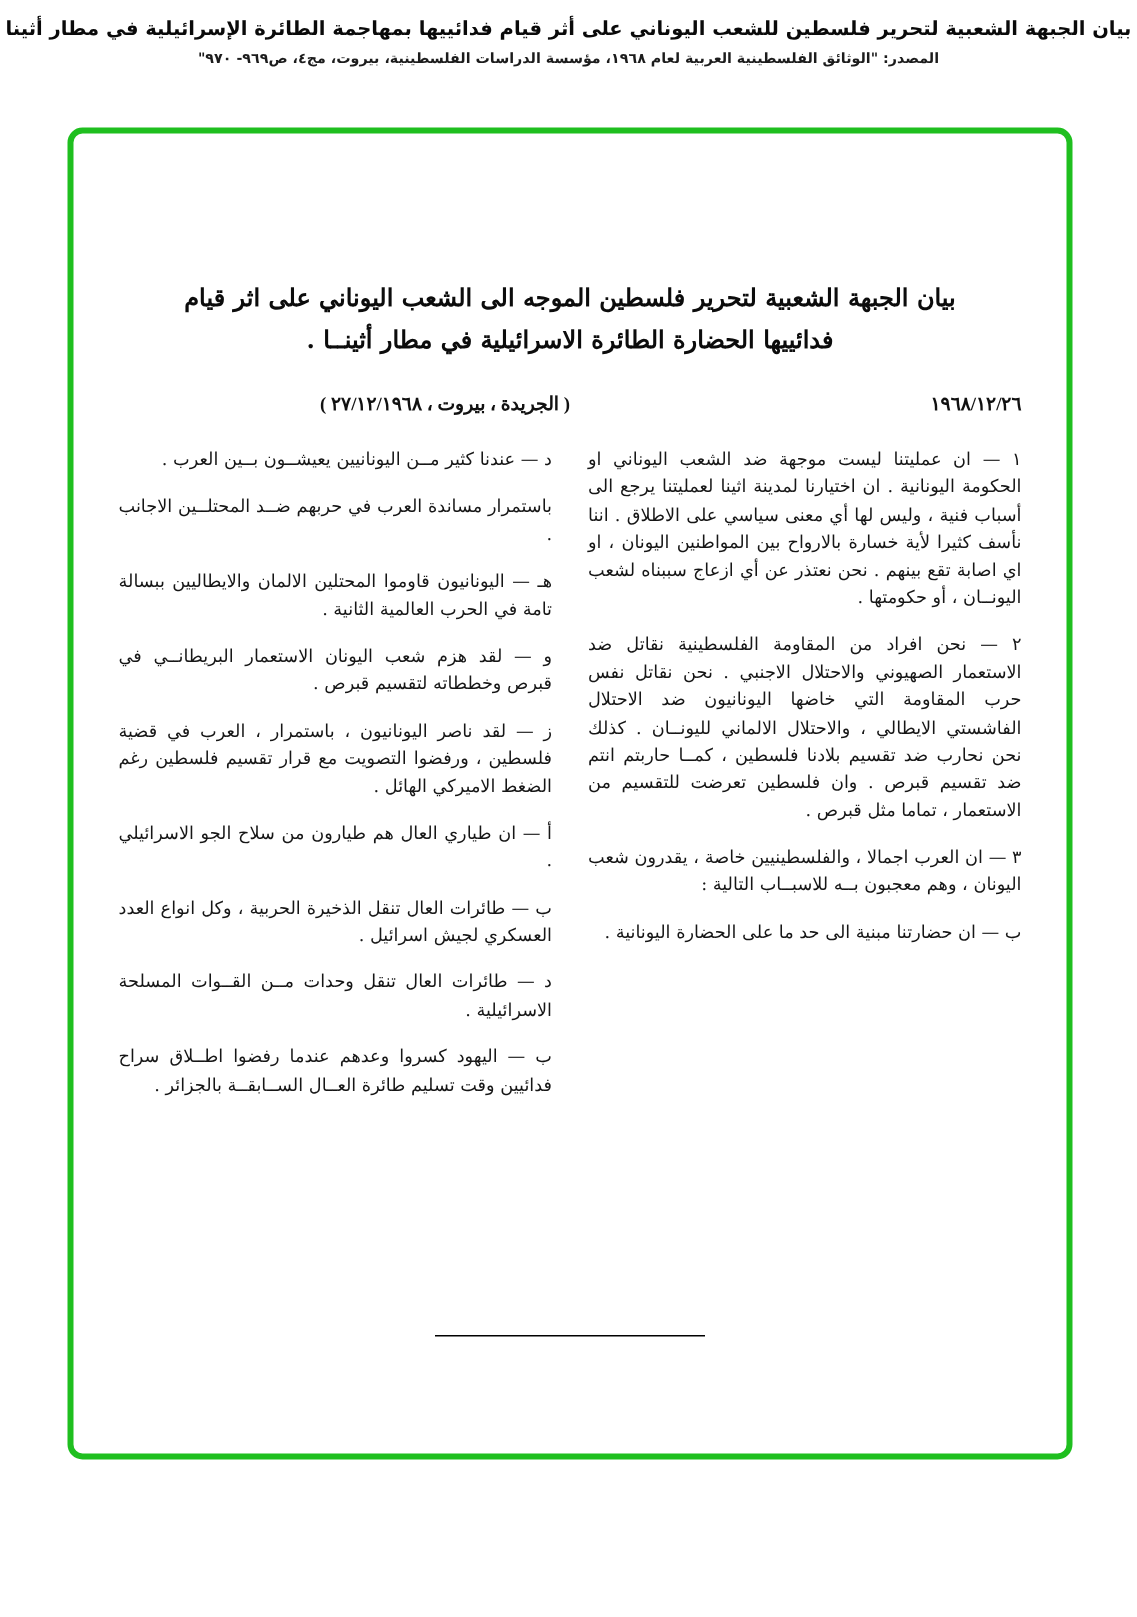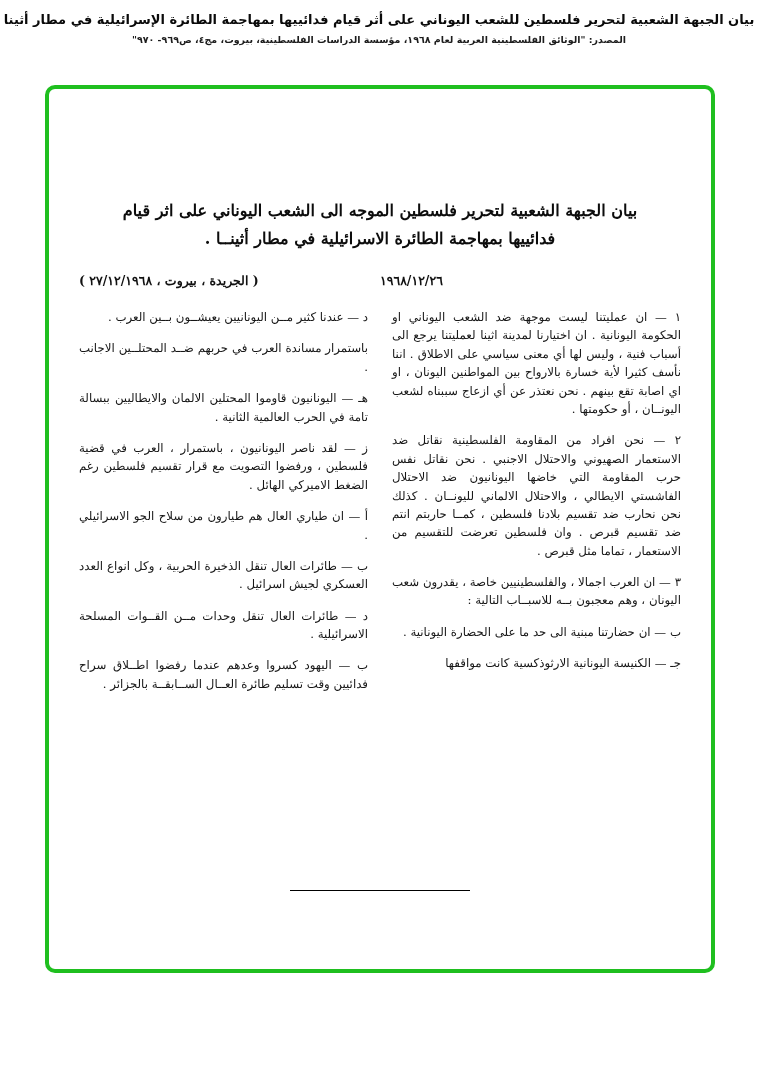--- a/index.html
+++ b/index.html
@@ -27,40 +27,40 @@
   
   .frame {
     position: absolute; left: 45px; top: 85px;
     width: 670px; height: 888px;
     border: 4px solid #1fbf1f;
     border-radius: 10px;
     background: #fff;
   }
   .doc {
     position: absolute; inset: 0;
-    padding: 12px 30px;
+    padding: 0 30px;
     direction: rtl;
     font-family: "DejaVu Serif", "Liberation Serif", serif;
   }
   .doc-title {
     margin-top: 96px;
     text-align: center;
     font-weight: bold;
     font-size: 16px;
     line-height: 1.75;
     color: #0c0c0c;
   }
   .date-row {
     display: flex;
     margin-top: 20px;
     font-size: 12.5px;
     font-weight: bold;
     color: #111;
   }
-  .date-row > div { flex: 1; text-align: left; }
+  .date-row > div { flex: 1; text-align: right; font-family: Liberation Serif, serif; }
 
   .columns { display: flex; gap: 24px; margin-top: 20px; }
   .col { flex: 1; min-width: 0; }
   .para {
     font-size: 11.8px;
     line-height: 1.56;
     text-align: justify;
     text-align-last: right;
     color: #161616;
     margin-bottom: 13px;
@@ -83,42 +83,42 @@
   <div class="top-header">
     <div class="top-title">بيان الجبهة الشعبية لتحرير فلسطين للشعب اليوناني على أثر قيام فدائييها بمهاجمة الطائرة الإسرائيلية في مطار أثينا</div>
     <div class="top-source">المصدر: "الوثائق الفلسطينية العربية لعام ١٩٦٨، مؤسسة الدراسات الفلسطينية، بيروت، مج٤، ص٩٦٩- ٩٧٠"</div>
   </div>
 
   <div class="frame">
     <div class="doc">
 
       <div class="doc-title">
         <div>بيان الجبهة الشعبية لتحرير فلسطين الموجه الى الشعب اليوناني على اثر قيام</div>
-        <div>فدائييها بمهاجمة الطائرة الاسرائيلية في مطار أثينــا .</div>
+        <div>فدائييها الحضارة الطائرة الاسرائيلية في مطار أثينــا .</div>
       </div>
 
       <div class="date-row">
         <div>١٩٦٨/١٢/٢٦</div>
         <div>( الجريدة ، بيروت ، ٢٧/١٢/١٩٦٨ )</div>
       </div>
 
       <div class="columns">
 
         <div class="col">
           <p class="para">١ — ان عمليتنا ليست موجهة ضد الشعب اليوناني او الحكومة اليونانية . ان اختيارنا لمدينة اثينا لعمليتنا يرجع الى أسباب فنية ، وليس لها أي معنى سياسي على الاطلاق . اننا نأسف كثيرا لأية خسارة بالارواح بين المواطنين اليونان ، او اي اصابة تقع بينهم . نحن نعتذر عن أي ازعاج سببناه لشعب اليونــان ، أو حكومتها .</p>
           <p class="para">٢ — نحن افراد من المقاومة الفلسطينية نقاتل ضد الاستعمار الصهيوني والاحتلال الاجنبي . نحن نقاتل نفس حرب المقاومة التي خاضها اليونانيون ضد الاحتلال الفاشستي الايطالي ، والاحتلال الالماني لليونــان . كذلك نحن نحارب ضد تقسيم بلادنا فلسطين ، كمــا حاربتم انتم ضد تقسيم قبرص . وان فلسطين تعرضت للتقسيم من الاستعمار ، تماما مثل قبرص .</p>
           <p class="para">٣ — ان العرب اجمالا ، والفلسطينيين خاصة ، يقدرون شعب اليونان ، وهم معجبون بــه للاسبــاب التالية :</p>
           <p class="para">ب — ان حضارتنا مبنية الى حد ما على الحضارة اليونانية .</p>
-          <p class="para">جـ — الكنيسة اليونانية الارثوذكسية كانت مواقفها</p>
         </div>
 
         <div class="col">
           <p class="para">د — عندنا كثير مــن اليونانيين يعيشــون بــين العرب .</p>
           <p class="para">باستمرار مساندة العرب في حربهم ضــد المحتلــين الاجانب .</p>
           <p class="para">هـ — اليونانيون قاوموا المحتلين الالمان والايطاليين ببسالة تامة في الحرب العالمية الثانية .</p>
+          <p class="para">و — لقد هزم شعب اليونان الاستعمار البريطانــي في قبرص وخططاته لتقسيم قبرص .</p>
           <p class="para">ز — لقد ناصر اليونانيون ، باستمرار ، العرب في قضية فلسطين ، ورفضوا التصويت مع قرار تقسيم فلسطين رغم الضغط الاميركي الهائل .</p>
           <p class="para">أ — ان طياري العال هم طيارون من سلاح الجو الاسرائيلي .</p>
           <p class="para">ب — طائرات العال تنقل الذخيرة الحربية ، وكل انواع العدد العسكري لجيش اسرائيل .</p>
           <p class="para">د — طائرات العال تنقل وحدات مــن القــوات المسلحة الاسرائيلية .</p>
           <p class="para">ب — اليهود كسروا وعدهم عندما رفضوا اطــلاق سراح فدائيين وقت تسليم طائرة العــال الســابقــة بالجزائر .</p>
         </div>
 
       </div>
 
       <div class="divider"></div>

